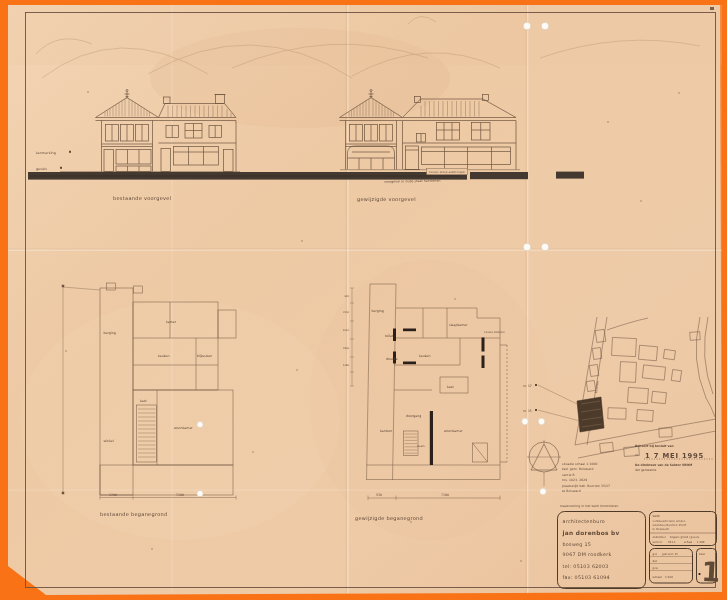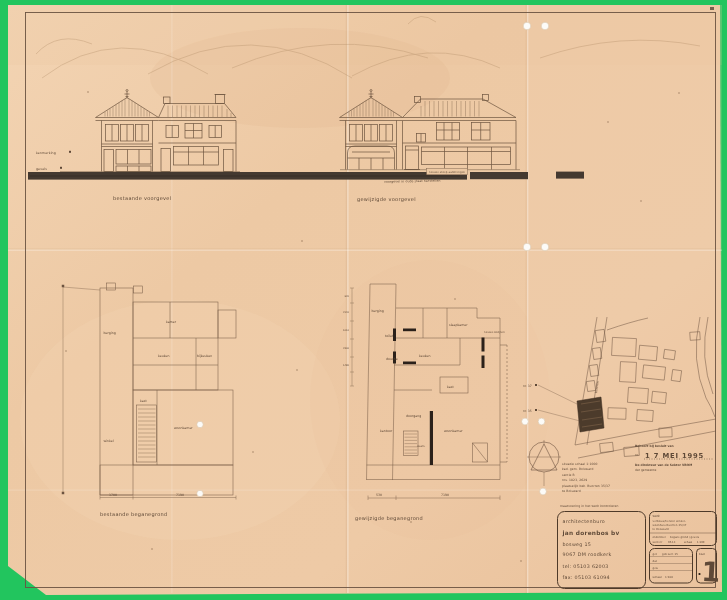--- a/index.html
+++ b/index.html
@@ -1,16 +1,16 @@
 <!DOCTYPE html>
 <html><head>
 <meta charset="utf-8">
 <style>
   html,body{margin:0;padding:0;background:#fbfaf7;}
-  .stage{position:relative;width:727px;height:600px;overflow:hidden;background:#22c55e;
+  .stage{position:relative;width:727px;height:600px;overflow:hidden;background:#f97316;
          font-family:"DejaVu Sans", sans-serif;}
   svg{position:absolute;left:0;top:0;}
   text{font-family:"DejaVu Sans", sans-serif;fill:#5f4937;}
   .hand{letter-spacing:.3px;}
   .tiny{letter-spacing:.1px;}
 </style>
 </head>
 <body>
 
 <div class="stage">

